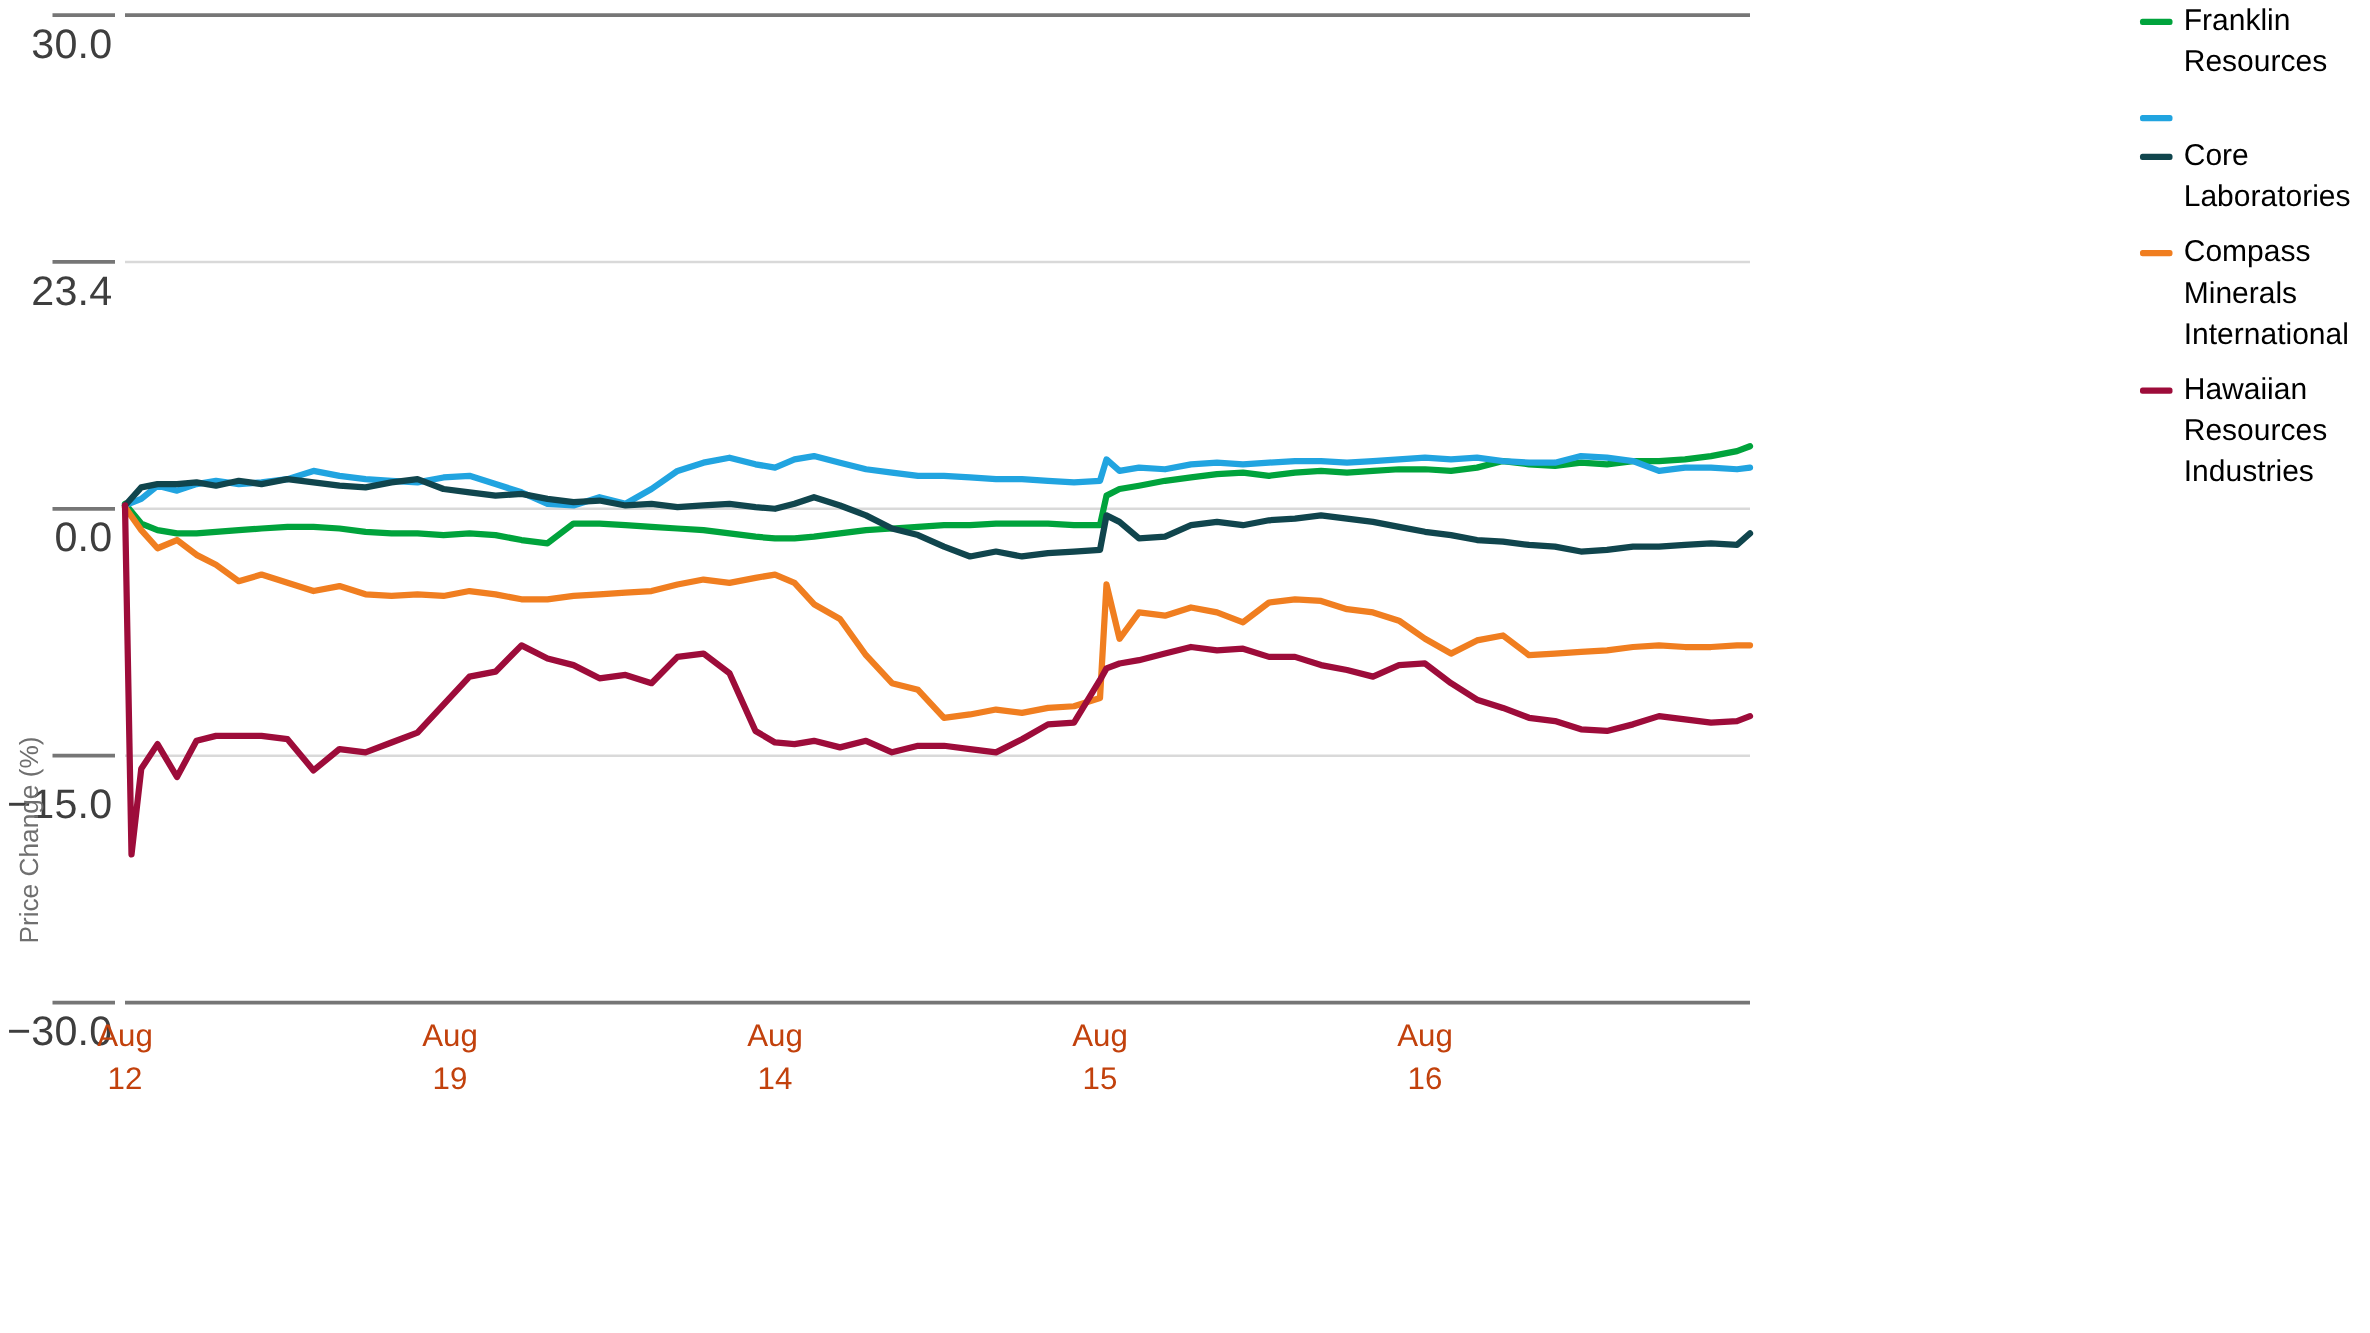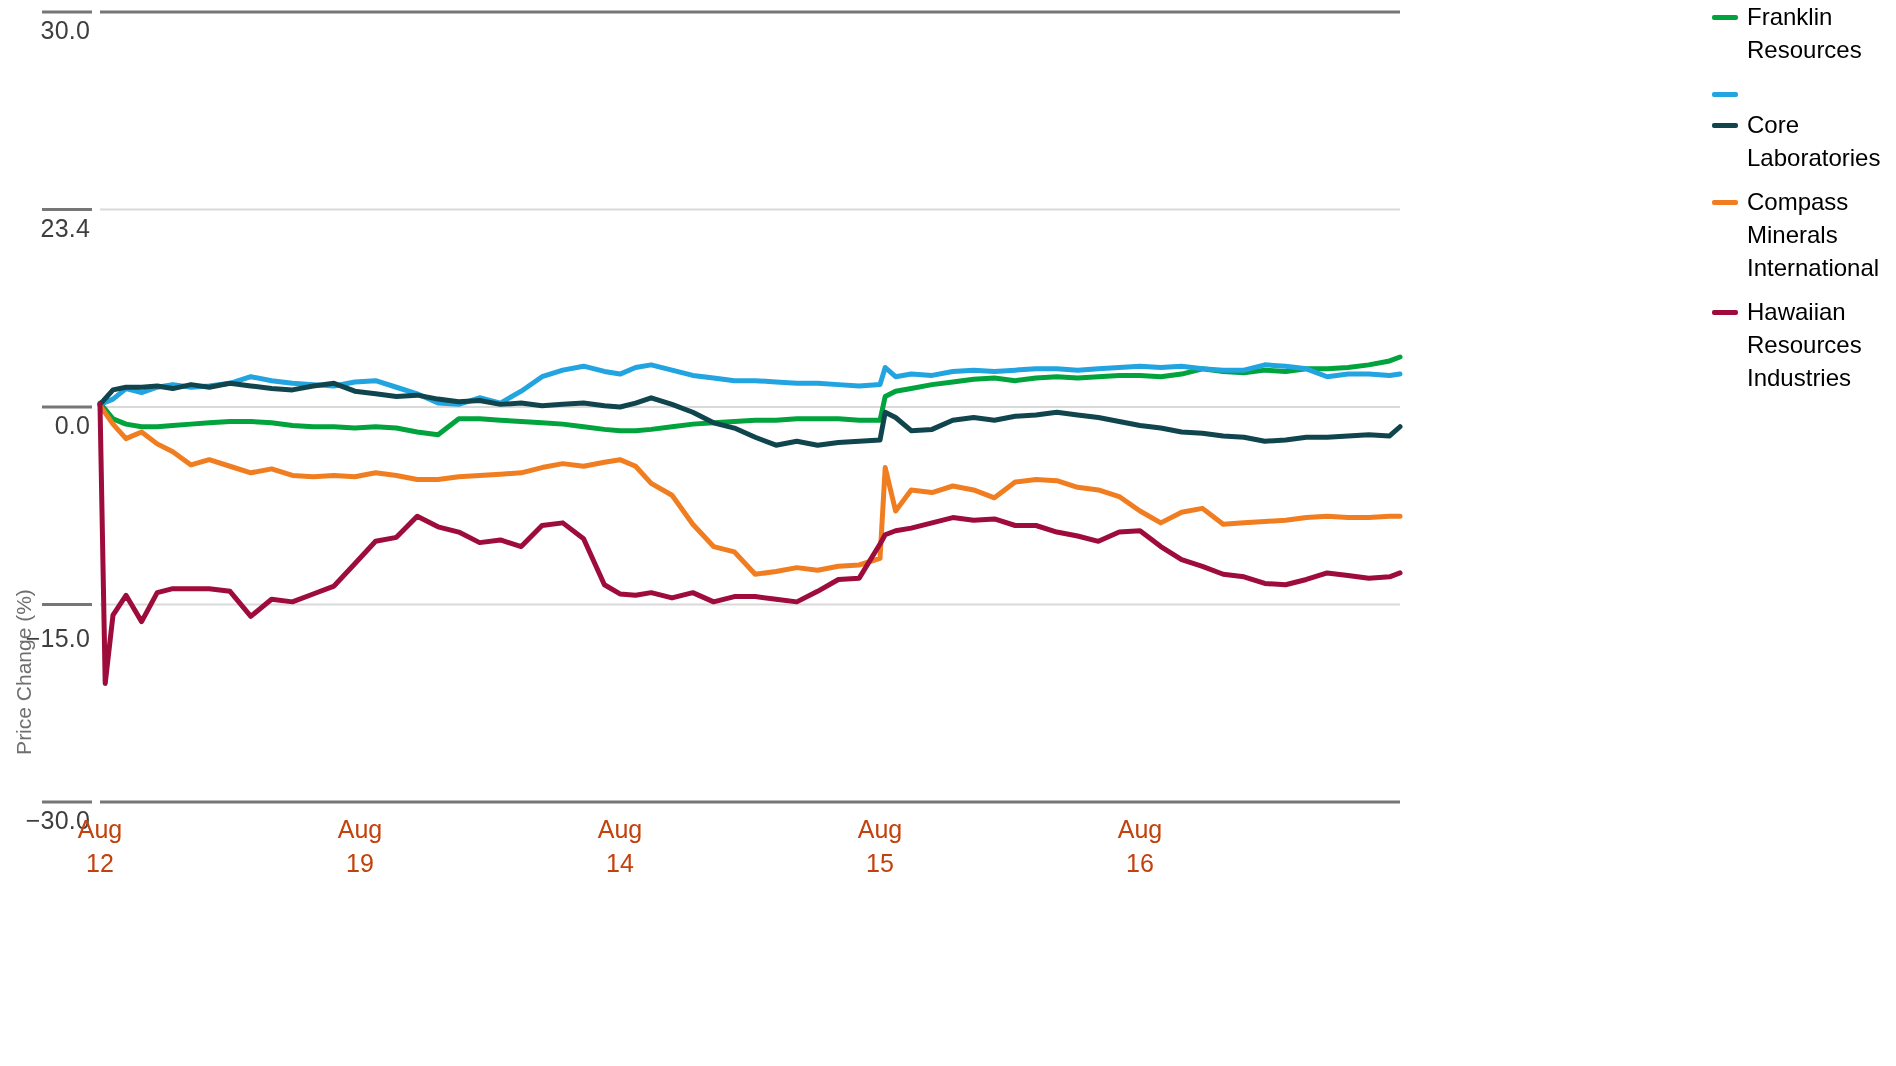--- a/index.html
+++ b/index.html
@@ -26,21 +26,21 @@
     width: 1700px;
     height: 1066px;
   }
   #plot-svg {
     position: absolute;
     left: 0;
     top: 0;
   }
   .ytick-label {
     position: absolute;
-    font-size: 25px;
+    font-size: 33px;
     color: #3e3e3e;
     text-align: right;
     font-family: "Liberation Sans", sans-serif;
     letter-spacing: 0.2px;
   }
   .xtick-label {
     position: absolute;
     font-size: 25px;
     color: #c2410c;
     text-align: center;

